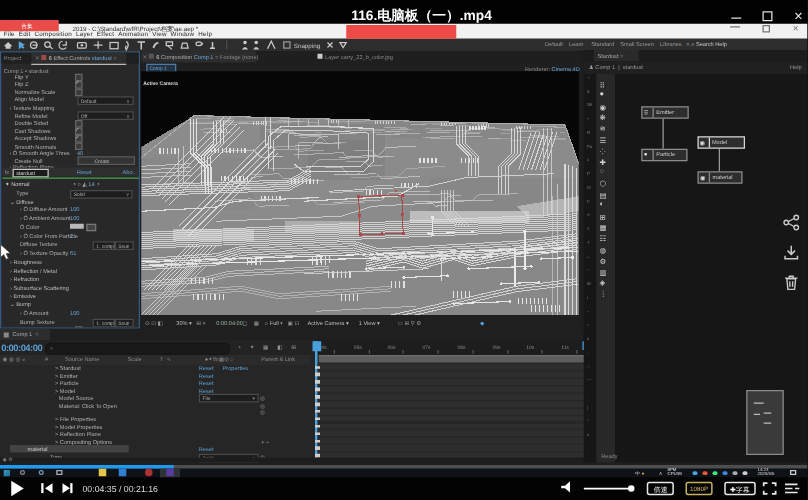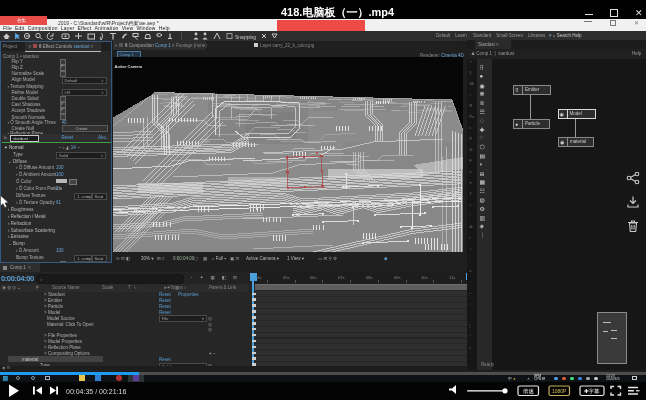--- a/index.html
+++ b/index.html
@@ -3,21 +3,21 @@
 <style>
   html,body{margin:0;padding:0;}
   body{width:646px;height:400px;overflow:hidden;background:#000;font-family:"Liberation Sans",sans-serif;position:relative;}
   .abs{position:absolute;}
   .t4{font-size:4.5px;color:#b8b8b8;white-space:nowrap;}
   .blue{color:#6ba7d8;}
 </style></head>
 <body>
 
 <div class="abs" style="left:0;top:0;width:646px;height:19px;background:#010101;">
-  <div class="abs" style="left:281px;top:5px;font-size:11px;font-weight:bold;color:#fff;">418.电脑板（一）.mp4</div>
+  <div class="abs" style="left:281px;top:5px;font-size:11px;font-weight:bold;color:#fff;">116.电脑板（一）.mp4</div>
   <div class="abs" style="left:585px;top:13.5px;width:8px;height:1.2px;background:#e0e0e0;"></div>
   <div class="abs" style="left:610px;top:9px;width:5.5px;height:5.5px;border:1.2px solid #e0e0e0;"></div>
   <div class="abs" style="left:635px;top:8px;font-size:9px;color:#e0e0e0;">✕</div>
 </div>
 
 <div class="abs" style="left:0;top:19px;width:646px;height:11.5px;background:#f1f1f1;">
   <div class="abs" style="left:58px;top:0.5px;font-size:5px;color:#333;">2019 - C:\Standard\wfR\Project\档案\ae.aep *</div>
   <div class="abs" style="left:3px;top:6px;font-size:5px;letter-spacing:0.2px;color:#222;">File&nbsp;&nbsp;Edit&nbsp;&nbsp;Composition&nbsp;&nbsp;Layer&nbsp;&nbsp;Effect&nbsp;&nbsp;Animation&nbsp;&nbsp;View&nbsp;&nbsp;Window&nbsp;&nbsp;Help</div>
   <div class="abs" style="left:584px;top:2px;width:8px;height:1px;background:#777;"></div>
   <div class="abs" style="left:610px;top:1px;width:4px;height:4px;border:1px solid #777;"></div>

